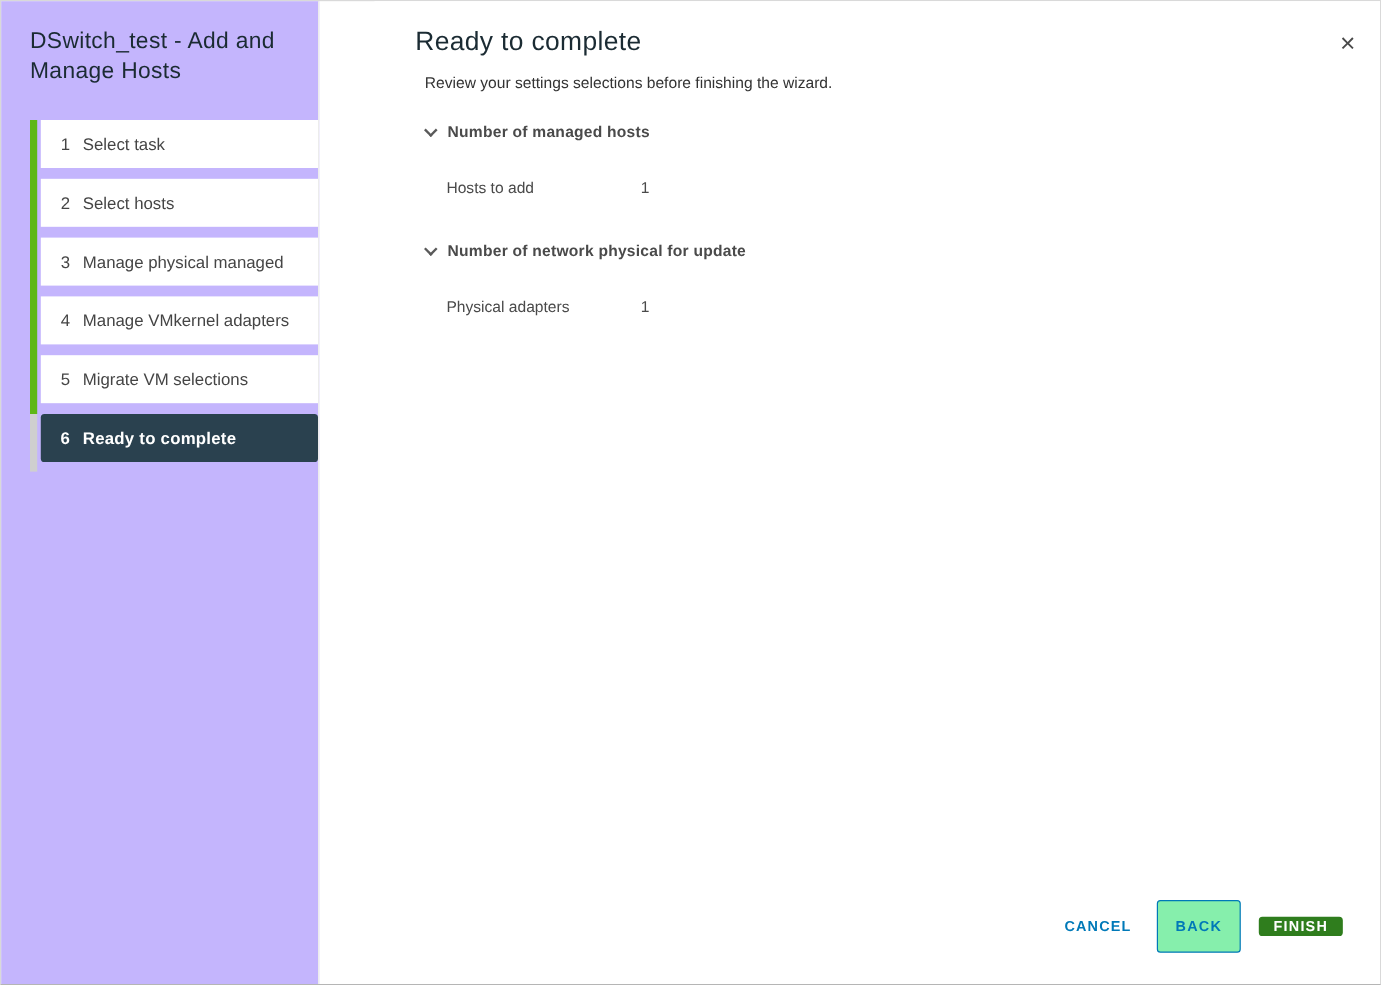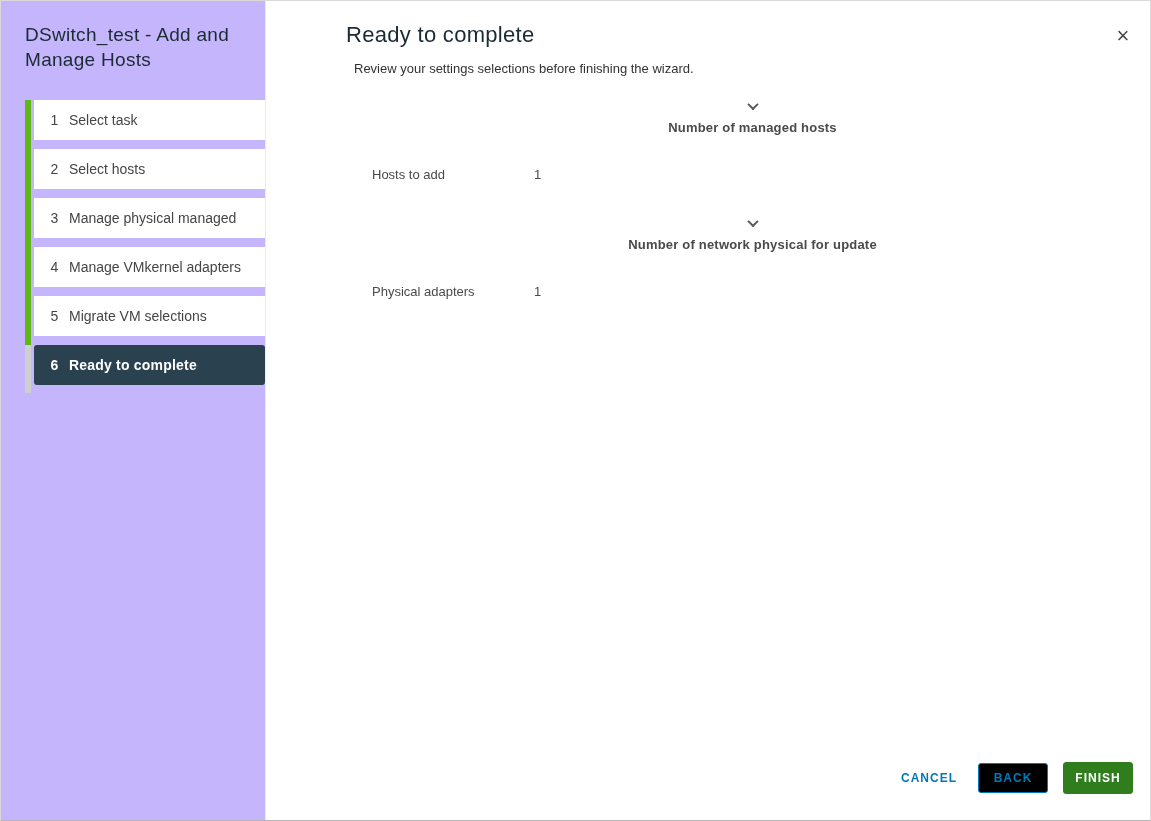--- a/index.html
+++ b/index.html
@@ -58,58 +58,58 @@
     cursor: pointer; background: none; border: none;
     font-family: "Liberation Sans", sans-serif;
   }
 
   
   .summary { margin: 26px 0 0 43px; }
   .section { margin-bottom: 37px; }
   .section-header {
     display: flex; align-items: center; gap: 10px;
     font-size: 13px; font-weight: 700; color: #4a4a4a;
-    cursor: pointer; letter-spacing: 0.2px; flex-direction: column;
+    cursor: pointer; letter-spacing: 0.2px;
   }
   .chevron {
     width: 8px; height: 8px; flex: none;
     border-left: 2px solid #5a5a5a; border-bottom: 2px solid #5a5a5a;
     transform: rotate(-45deg) translate(1px, -1px);
   }
   .section-row {
     display: flex; margin: 32px 0 0 17px;
     font-size: 13px; color: #4a4a4a;
   }
   .row-label { width: 162px; flex: none; }
 
   
   .footer {
-    position: absolute; bottom: 26px; right: 17px;
+    position: absolute; bottom: 26px; right: 31px;
     display: flex; align-items: center;
   }
   .footer button {
     font-family: "Liberation Sans", sans-serif;
     text-transform: uppercase; cursor: pointer;
   }
   .btn-link {
     background: none; border: none;
     color: var(--link-blue, #0079b8);
     font-size: 12px; font-weight: 600; letter-spacing: 1px;
     margin-right: 21px;
   }
   .btn-outline {
-    width: 70px; height: 30px;
-    background: #000000;
+    width: 70px; height: 44px;
+    background: #86efac;
     border: 1px solid var(--link-blue, #0079b8); border-radius: 3px;
     color: var(--link-blue, #0079b8);
     font-size: 12px; font-weight: 600; letter-spacing: 1px;
     margin-right: 15px;
   }
   .btn-primary {
-    width: 70px; height: 32px;
+    width: 70px; height: 16px;
     background: var(--finish-green, #2f7d1d);
     border: 1px solid var(--finish-green, #2f7d1d); border-radius: 3px;
     color: #ffffff;
     font-size: 12px; font-weight: 700; letter-spacing: 1px;
   }
 </style>
 </head>
 <body>
 
 <div class="sidebar">

